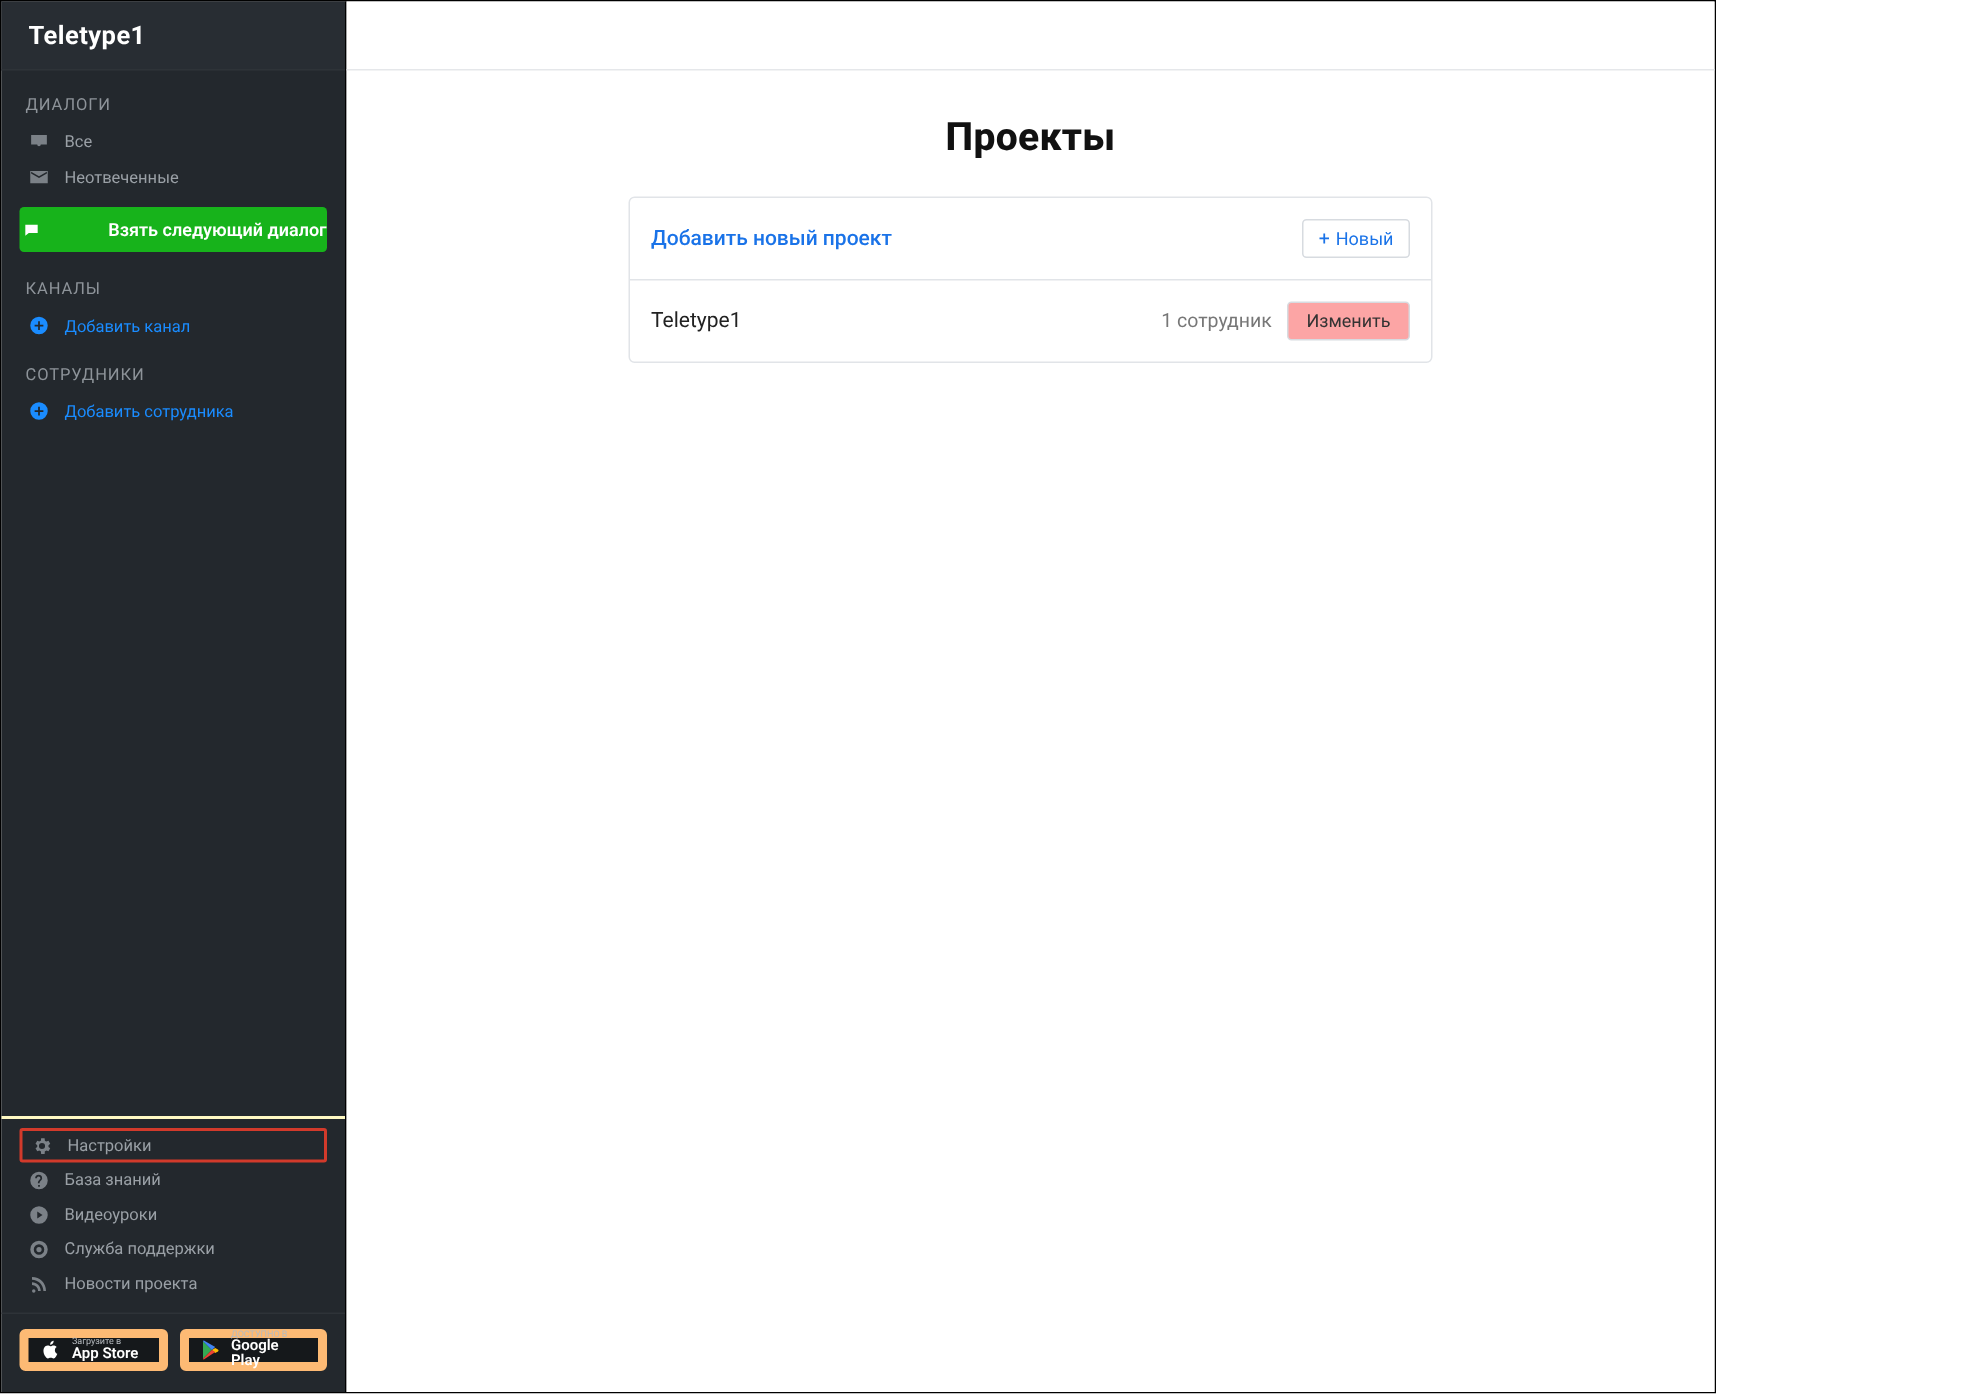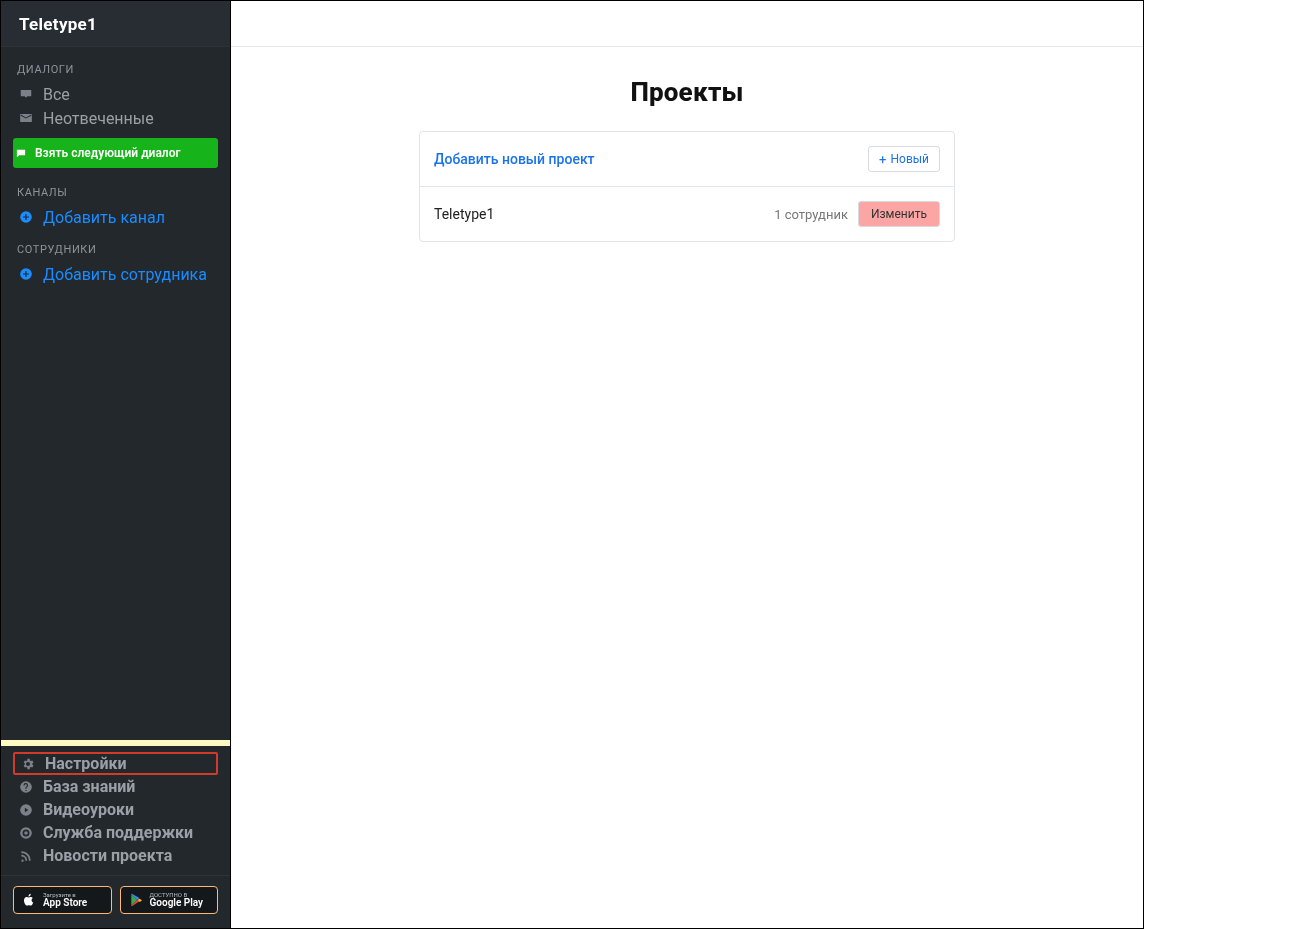--- a/index.html
+++ b/index.html
@@ -3,34 +3,34 @@
 <meta charset="utf-8">
 <style>
 * { margin:0; padding:0; box-sizing:border-box; font-family:-apple-system,BlinkMacSystemFont,"Segoe UI",Roboto,Arial,sans-serif; }
 html,body { width:1312px; height:929px; overflow:hidden; background:#fff; }
 .app { display:flex; width:1144px; height:929px; border:1px solid #000; }
 .sidebar { width:230px; background:#23282d; color:#9aa0a6; display:flex; flex-direction:column; border-right:1px solid #000; }
 .brand { height:46px; display:flex; align-items:center; padding-left:18px; color:#fff; font-weight:700; font-size:17px; border-bottom:1px solid #2e3338; background:#282d33; letter-spacing:.3px; }
 .nav { padding:14px 12px 0 12px; flex:0 0 auto; }
 .section-label { font-size:11px; letter-spacing:.6px; color:#8d9399; margin:14px 0 6px 4px; text-transform:uppercase; }
 .section-label:first-child { margin-top:2px; }
-.nav-item { display:flex; align-items:center; height:24px; padding:0 4px; font-size:16px; color:#9aa0a6; cursor:pointer; border-radius:3px; }
+.nav-item { display:flex; align-items:center; height:24px; padding:0 4px; font-size:11px; color:#9aa0a6; cursor:pointer; border-radius:3px; }
 .nav-item .icon { width:18px; display:flex; align-items:center; justify-content:center; margin-right:8px; }
 .nav-item .icon svg { width:14px; height:14px; fill:#7b8187; }
-.take-next { margin:8px 0 18px 0; background:#17b31b; color:#fff; height:30px; border-radius:3px; display:flex; align-items:center; justify-content:flex-start; font-size:12px; font-weight:600; cursor:pointer; }
+.take-next { margin:8px 0 18px 0; background:#17b31b; color:#fff; height:30px; border-radius:3px; display:flex; align-items:center; justify-content:center; font-size:12px; font-weight:600; cursor:pointer;gap:37px; }
 .take-next .icon { width:16px; height:12px; margin-right:6px; display:flex; align-items:center; justify-content:center; }
 .take-next .icon svg { width:14px; height:11px; fill:#fff; }
 .link-blue { color:#1a8cff; }
 .link-blue .icon svg { fill:#1a8cff; }
 .spacer { flex:1 1 auto; }
-.bottom-nav { border-top:6px solid #fef9c3; padding:6px 12px 8px 12px;font-weight:bold; }
+.bottom-nav { border-top:2px solid #fef9c3; padding:6px 12px 8px 12px; }
 .bottom-nav .nav-item { height:23px; }
 .bottom-nav .nav-item.highlighted { border:2px solid #d23a2b; border-radius:2px; }
 .store-row { display:flex; gap:8px; padding:10px 12px 14px 12px; border-top:1px solid #2e3338; }
-.store-badge { flex:1; height:28px; background:#15181b; border:1px solid #fdba74; border-radius:4px; display:flex; align-items:center; padding:0 6px; cursor:pointer; color:#dfe2e5; }
+.store-badge { flex:1; height:28px; background:#15181b; border:6px solid #fdba74; border-radius:4px; display:flex; align-items:center; padding:0 6px; cursor:pointer; color:#dfe2e5; }
 .store-badge .big-icon { width:18px; display:flex; align-items:center; justify-content:center; margin-right:5px; }
 .store-badge .big-icon svg { width:14px; height:14px; fill:#fff; }
 .store-badge .txt { display:flex; flex-direction:column; line-height:1; }
 .store-badge .txt .small { font-size:6px; color:#b6bbc0; }
 .store-badge .txt .big { font-size:10px; font-weight:600; color:#fff; }
 .main { flex:1; background:#fff; display:flex; flex-direction:column; }
 .topband { height:46px; border-bottom:1px solid #e5e7ea; }
 .content { flex:1; padding:30px 40px; display:flex; flex-direction:column; align-items:center; }
 .page-title { font-size:26px; font-weight:800; color:#111; margin:0 0 24px 0; letter-spacing:.2px; }
 .card { width:536px; border:1px solid #e1e4e8; border-radius:4px; background:#fff; }

